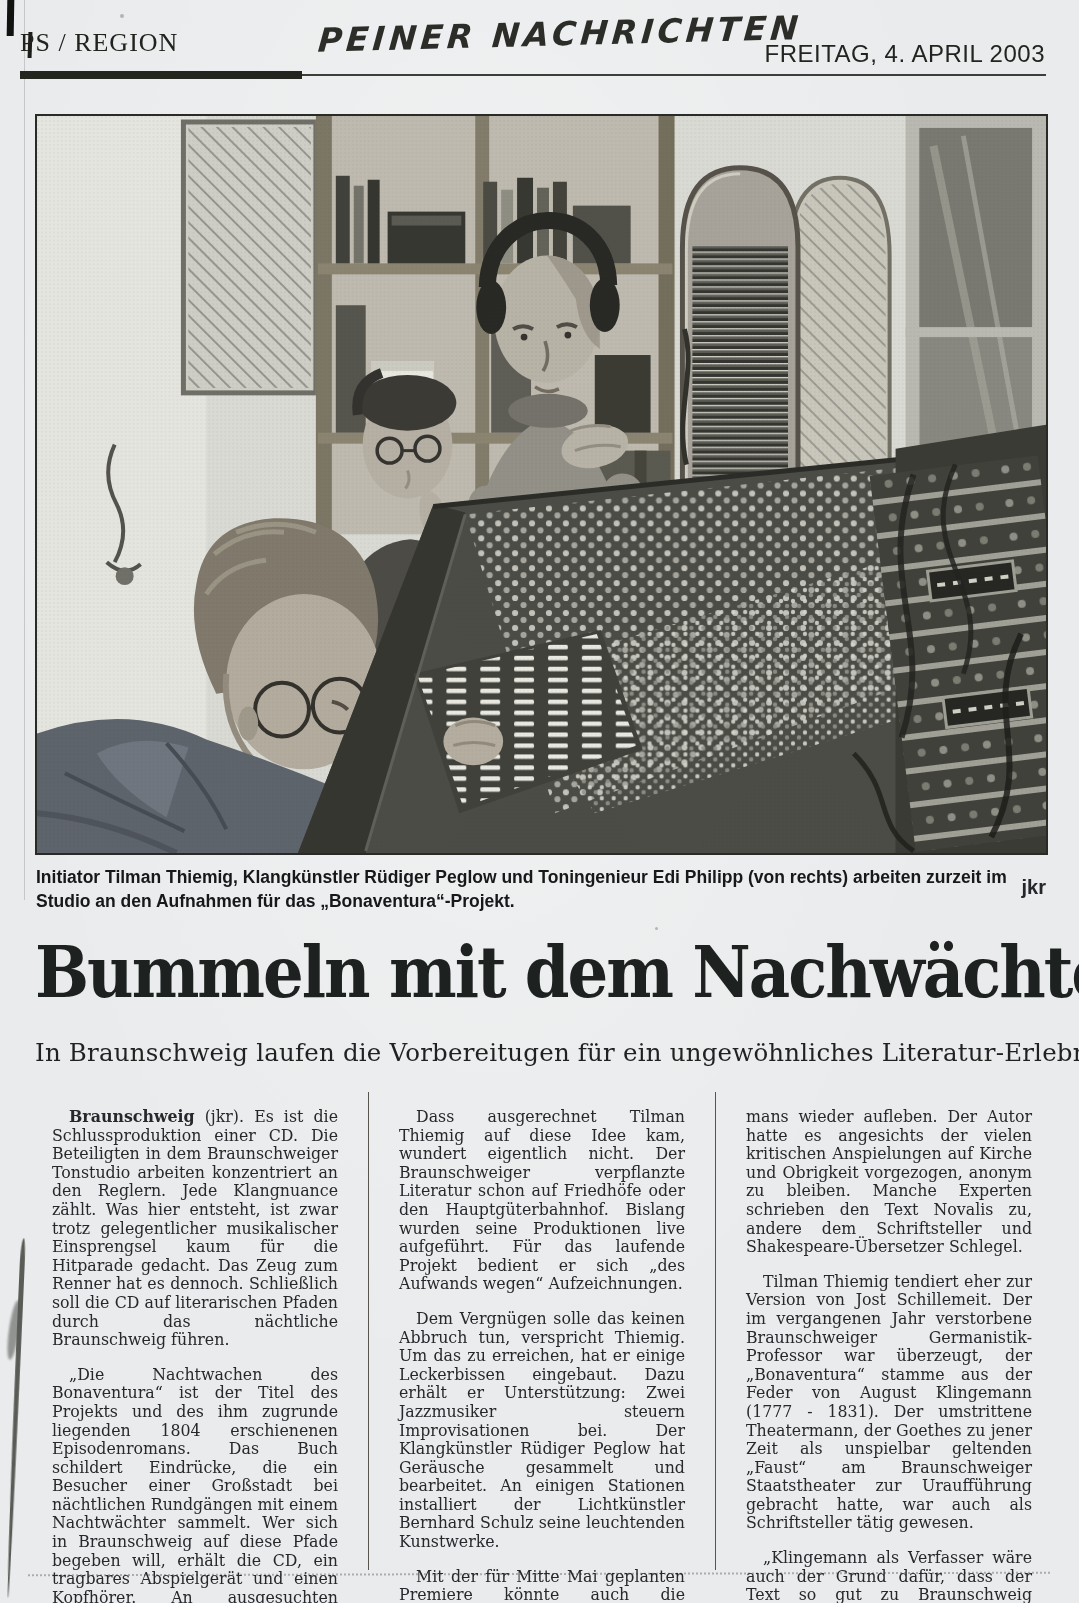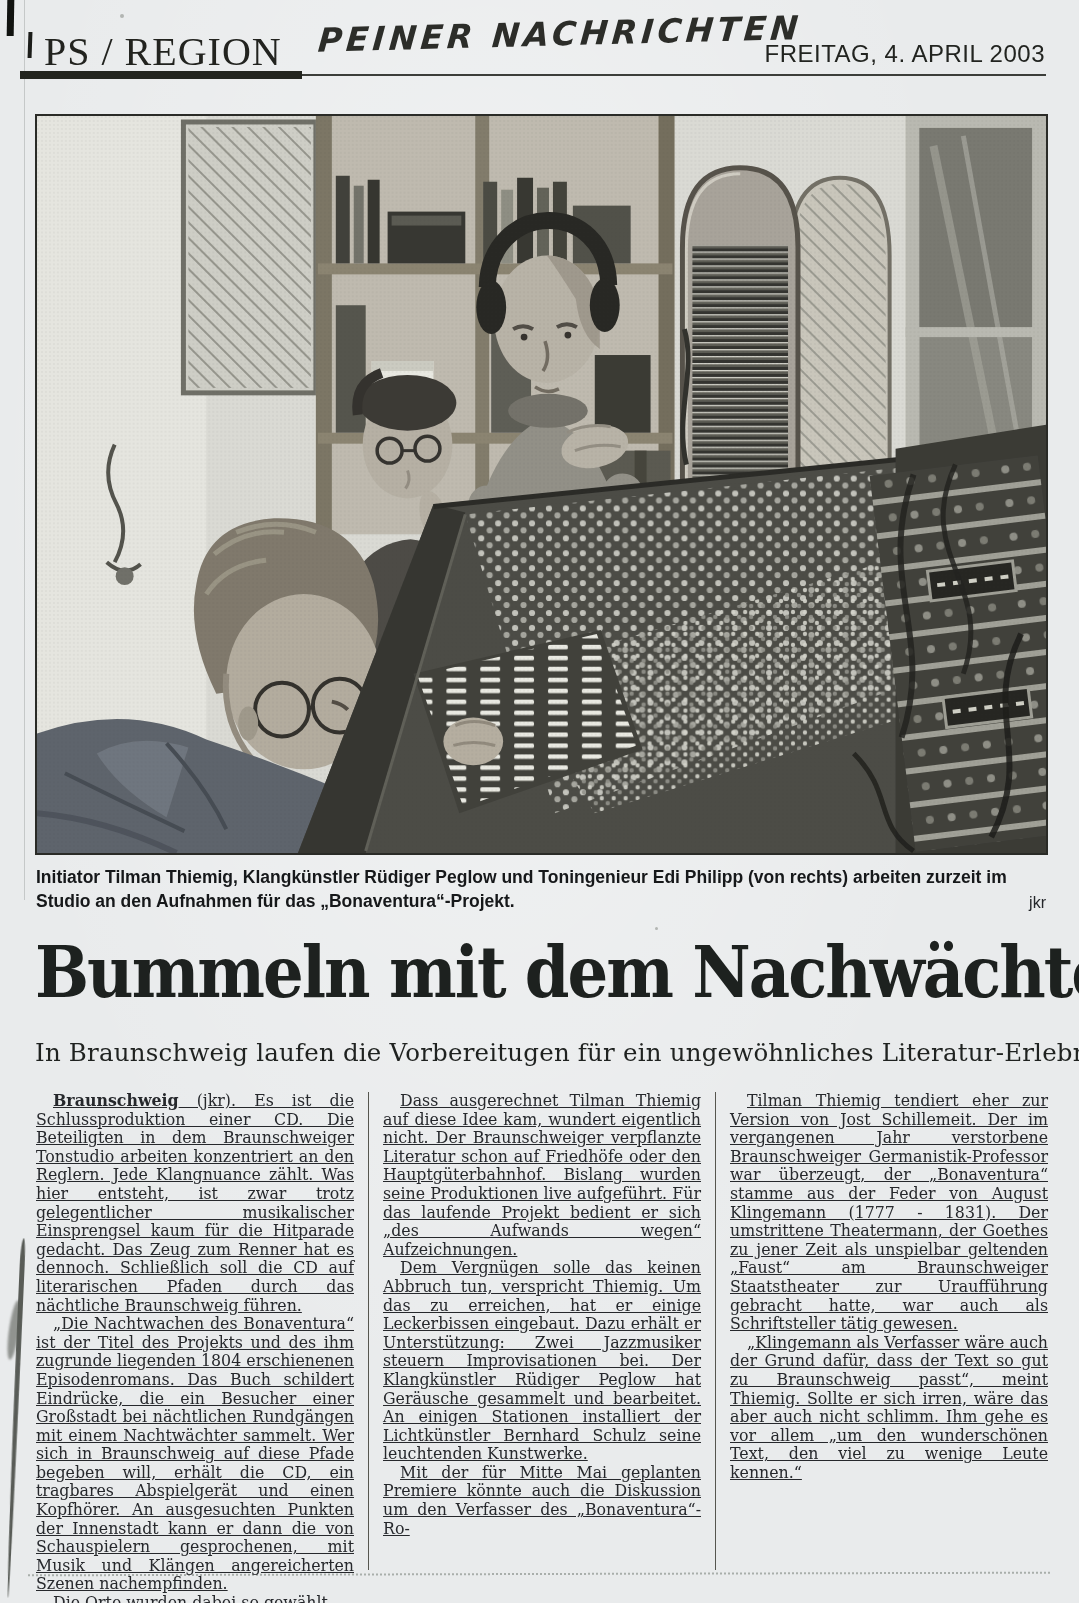--- a/index.html
+++ b/index.html
@@ -13,23 +13,23 @@
     color:#24262a;
   }
   .page{position:absolute;inset:0;
     background:
       radial-gradient(ellipse at 45% 30%, rgba(255,255,255,.35), rgba(255,255,255,0) 60%),
       #e9ebec;
   }
 
   
   .section-label{
-    position:absolute;left:44px;top:28px;
+    position:absolute;left:20px;top:28px;
     font-family:"Liberation Serif", serif;
-    font-size:40px;letter-spacing:1px;color:#22231f;
+    font-size:26px;letter-spacing:1px;color:#22231f;
   }
   .cut-char{
     position:absolute;left:28px;top:32px;width:4px;height:26px;
     background:#1c1d1a;transform:rotate(2deg);
   }
   .masthead{
     position:absolute;left:318px;top:16px;width:360px;
     font-family:"DejaVu Sans", sans-serif;
     font-style:italic;font-weight:bold;
     font-size:33px;letter-spacing:4px;color:#2c2d29;
@@ -57,22 +57,22 @@
   }
   .photo-frame svg{display:block;width:100%;height:100%;}
 
   
   .caption{
     position:absolute;left:36px;top:866px;width:1012px;
     font-family:"Liberation Sans", sans-serif;
     font-weight:bold;font-size:17.5px;line-height:1.35;color:#16181a;
   }
   .caption .credit{
-    position:absolute;right:2px;bottom:0;
-    font-weight:normal;font-size:16px;color:#24262a;
+    position:absolute;right:2px;bottom:12px;
+    font-weight:bold;font-size:20px;color:#24262a;
   }
 
   
   .headline{
     position:absolute;left:35px;top:930px;width:1013px;
     text-align:center;
     font-family:"DejaVu Serif", serif;
     font-weight:bold;font-size:64px;letter-spacing:-2px;
     color:#1d211f;
     transform:scaleY(1.12);transform-origin:top center;
@@ -95,21 +95,21 @@
     width:318px;
     font-family:"DejaVu Serif", serif;
     font-size:15.8px;line-height:18.6px;
     text-align:justify;color:#26282c;
     hyphens:auto;-webkit-hyphens:auto;
   }
   .col + .col{
     border-left:1px solid #56564f;
     margin-left:14px;padding-left:14px;
   }
-  .col p{margin:0;text-decoration:underline;}
+  .col p{margin:16px;}
   .col p.indent{text-indent:17px;}
   .col b{font-weight:bold;}
 
   
   .artifact-topleft{
     position:absolute;left:7px;top:0;width:7px;height:36px;
     background:#111310;transform:rotate(1deg);
   }
   .artifact-left-line{
     position:absolute;left:24px;top:0;width:1px;height:900px;
@@ -365,18 +365,19 @@
         <p class="para indent"><b>Braunschweig</b> (jkr). Es ist die Schlussproduktion einer CD. Die Beteiligten in dem Braunschweiger Tonstudio arbeiten konzentriert an den Reglern. Jede Klangnuance zählt. Was hier entsteht, ist zwar trotz gelegentlicher musikalischer Einsprengsel kaum für die Hitparade gedacht. Das Zeug zum Renner hat es dennoch. Schließlich soll die CD auf literarischen Pfaden durch das nächtliche Braunschweig führen.</p>
         <p class="para indent">„Die Nachtwachen des Bonaventura“ ist der Titel des Projekts und des ihm zugrunde liegenden 1804 erschienenen Episodenromans. Das Buch schildert Eindrücke, die ein Besucher einer Großstadt bei nächtlichen Rundgängen mit einem Nachtwächter sammelt. Wer sich in Braunschweig auf diese Pfade begeben will, erhält die CD, ein tragbares Abspielgerät und einen Kopfhörer. An ausgesuchten Punkten der Innenstadt kann er dann die von Schauspielern gesprochenen, mit Musik und Klängen angereicherten Szenen nachempfinden.</p>
         <p class="para indent">Die Orte wurden dabei so gewählt,</p>
       </div>
     <div class="col" lang="de">
         <p class="para indent">Dass ausgerechnet Tilman Thiemig auf diese Idee kam, wundert eigentlich nicht. Der Braunschweiger verpflanzte Literatur schon auf Friedhöfe oder den Hauptgüterbahnhof. Bislang wurden seine Produktionen live aufgeführt. Für das laufende Projekt bedient er sich „des Aufwands wegen“ Aufzeichnungen.</p>
         <p class="para indent">Dem Vergnügen solle das keinen Abbruch tun, verspricht Thiemig. Um das zu erreichen, hat er einige Leckerbissen eingebaut. Dazu erhält er Unterstützung: Zwei Jazzmusiker steuern Improvisationen bei. Der Klangkünstler Rüdiger Peglow hat Geräusche gesammelt und bearbeitet. An einigen Stationen installiert der Lichtkünstler Bernhard Schulz seine leuchtenden Kunstwerke.</p>
         <p class="para indent">Mit der für Mitte Mai geplanten Premiere könnte auch die Diskussion um den Verfasser des „Bonaventura“-Ro-</p>
       </div>
     <div class="col" lang="de">
+        <p class="para">mans wieder aufleben. Der Autor hatte es angesichts der vielen kritischen Anspielungen auf Kirche und Obrigkeit vorgezogen, anonym zu bleiben. Manche Experten schrieben den Text Novalis zu, andere dem Schriftsteller und Shakespeare-Übersetzer Schlegel.</p>
         <p class="para indent">Tilman Thiemig tendiert eher zur Version von Jost Schillemeit. Der im vergangenen Jahr verstorbene Braunschweiger Germanistik-Professor war überzeugt, der „Bonaventura“ stamme aus der Feder von August Klingemann (1777 - 1831). Der umstrittene Theatermann, der Goethes zu jener Zeit als unspielbar geltenden „Faust“ am Braunschweiger Staatstheater zur Uraufführung gebracht hatte, war auch als Schriftsteller tätig gewesen.</p>
         <p class="para indent">„Klingemann als Verfasser wäre auch der Grund dafür, dass der Text so gut zu Braunschweig passt“, meint Thiemig. Sollte er sich irren, wäre das aber auch nicht schlimm. Ihm gehe es vor allem „um den wunderschönen Text, den viel zu wenige Leute kennen.“</p>
       </div>
   </div>
 
 </div>
 
 </body></html>

